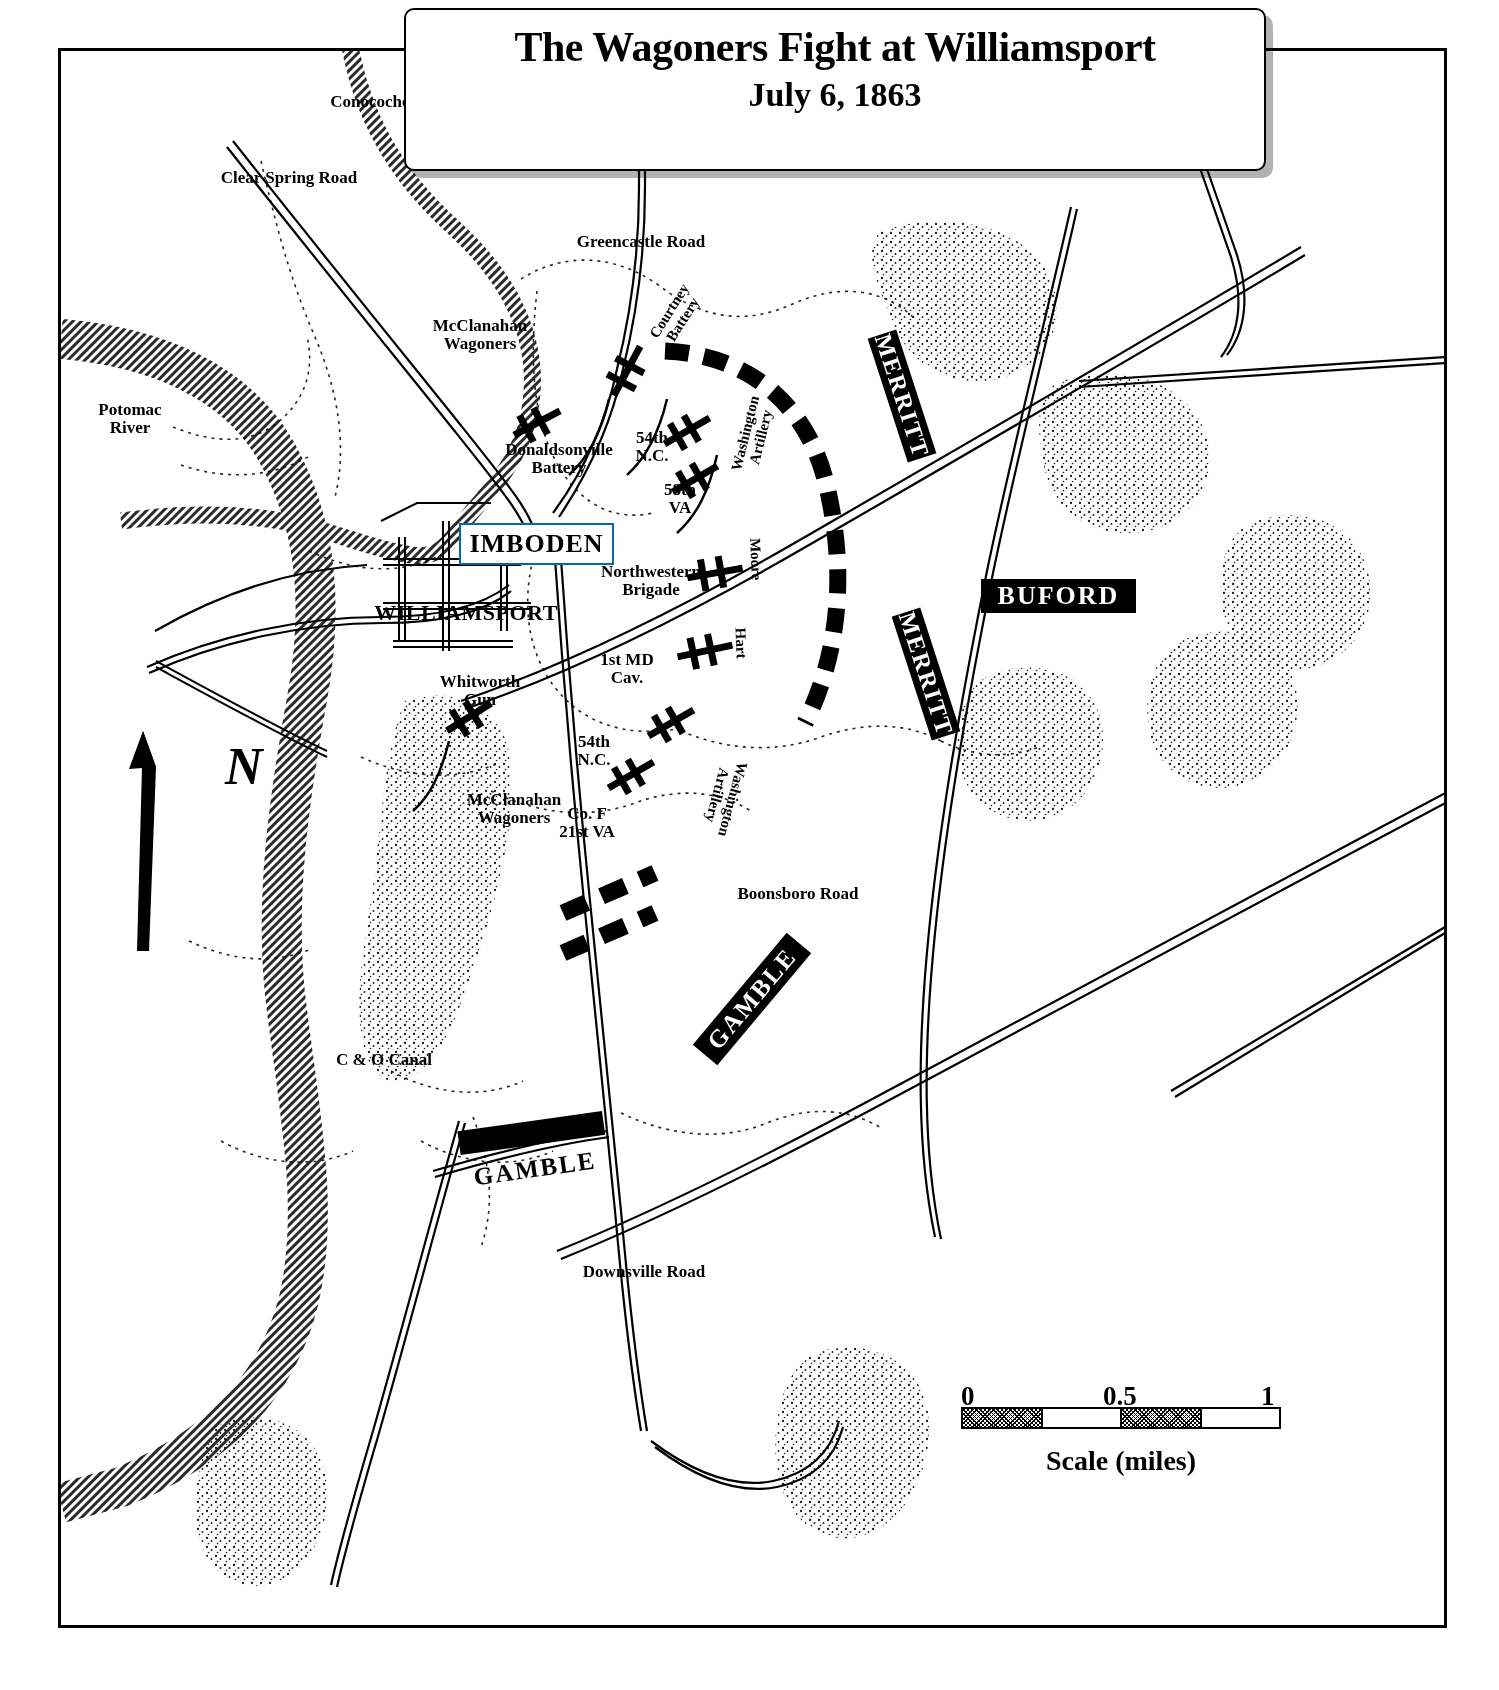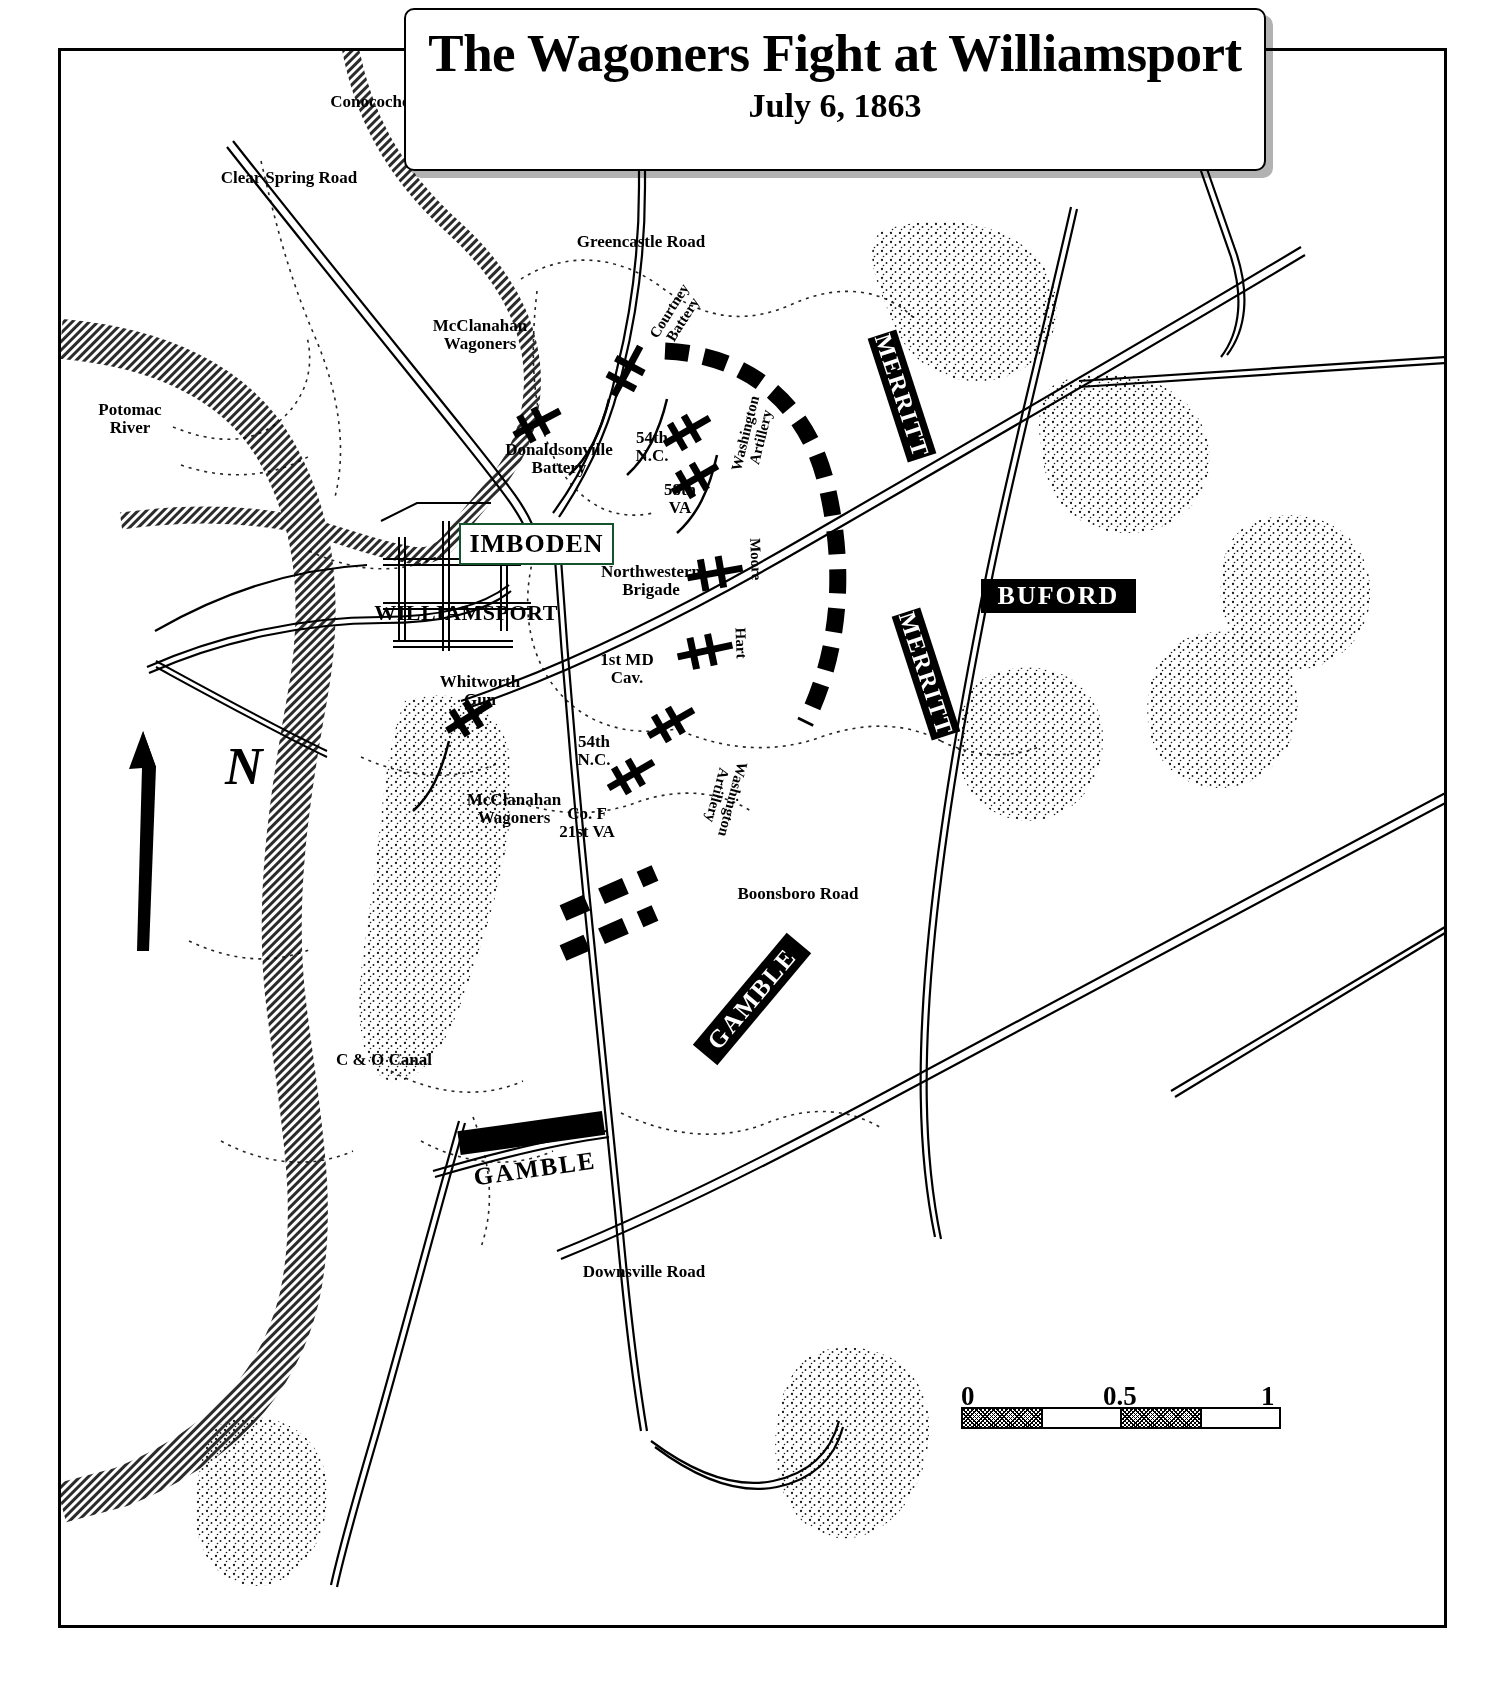--- a/index.html
+++ b/index.html
@@ -33,21 +33,21 @@
     border-radius:10px;
     box-shadow:7px 7px 0 0 rgba(0,0,0,0.30);
     z-index:40;
     text-align:center;
     box-sizing:border-box;
     padding-top:16px;
   }
   #title-main{
     font-family:"Liberation Serif",serif;
     font-weight:bold;
-    font-size:53px;
+    font-size:42px;
     line-height:1.04;
     letter-spacing:-0.5px;
     color:#000;
     white-space:nowrap;
   }
   #title-sub{
     font-family:"Liberation Serif",serif;
     font-weight:bold;
     font-size:34px;
     margin-top:6px;
@@ -85,21 +85,21 @@
     transform-origin:center center;
     box-sizing:border-box;
   }
 
   
   #imboden-box{
     position:absolute;
     left:398px;top:472px;
     width:155px;height:42px;
     background:#fff;
-    border:2px solid #14532d;
+    border:2px solid #0369a1;
     display:flex;align-items:center;justify-content:center;
     font-family:"Liberation Serif",serif;
     font-weight:bold;font-size:26px;letter-spacing:1px;
     z-index:32;
     box-sizing:border-box;
   }
 
   
   #scale-wrap{
     position:absolute;
@@ -475,20 +475,21 @@
         <span style="left:0px;">0</span>
         <span style="left:142px;">0.5</span>
         <span style="left:300px;">1</span>
       </div>
       <div id="scale-bar">
         <div class="seg-fill" style="width:25%;"></div>
         <div class="seg-empty seg-div" style="width:25%;"></div>
         <div class="seg-fill seg-div" style="width:25%;"></div>
         <div class="seg-empty seg-div" style="width:25%;"></div>
       </div>
+      <div id="scale-caption">Scale (miles)</div>
     </div>
 
   </div>
 
   <div id="title-box">
     <div id="title-main">The Wagoners Fight at Williamsport</div>
     <div id="title-sub">July 6, 1863</div>
   </div>
 
 </div>

